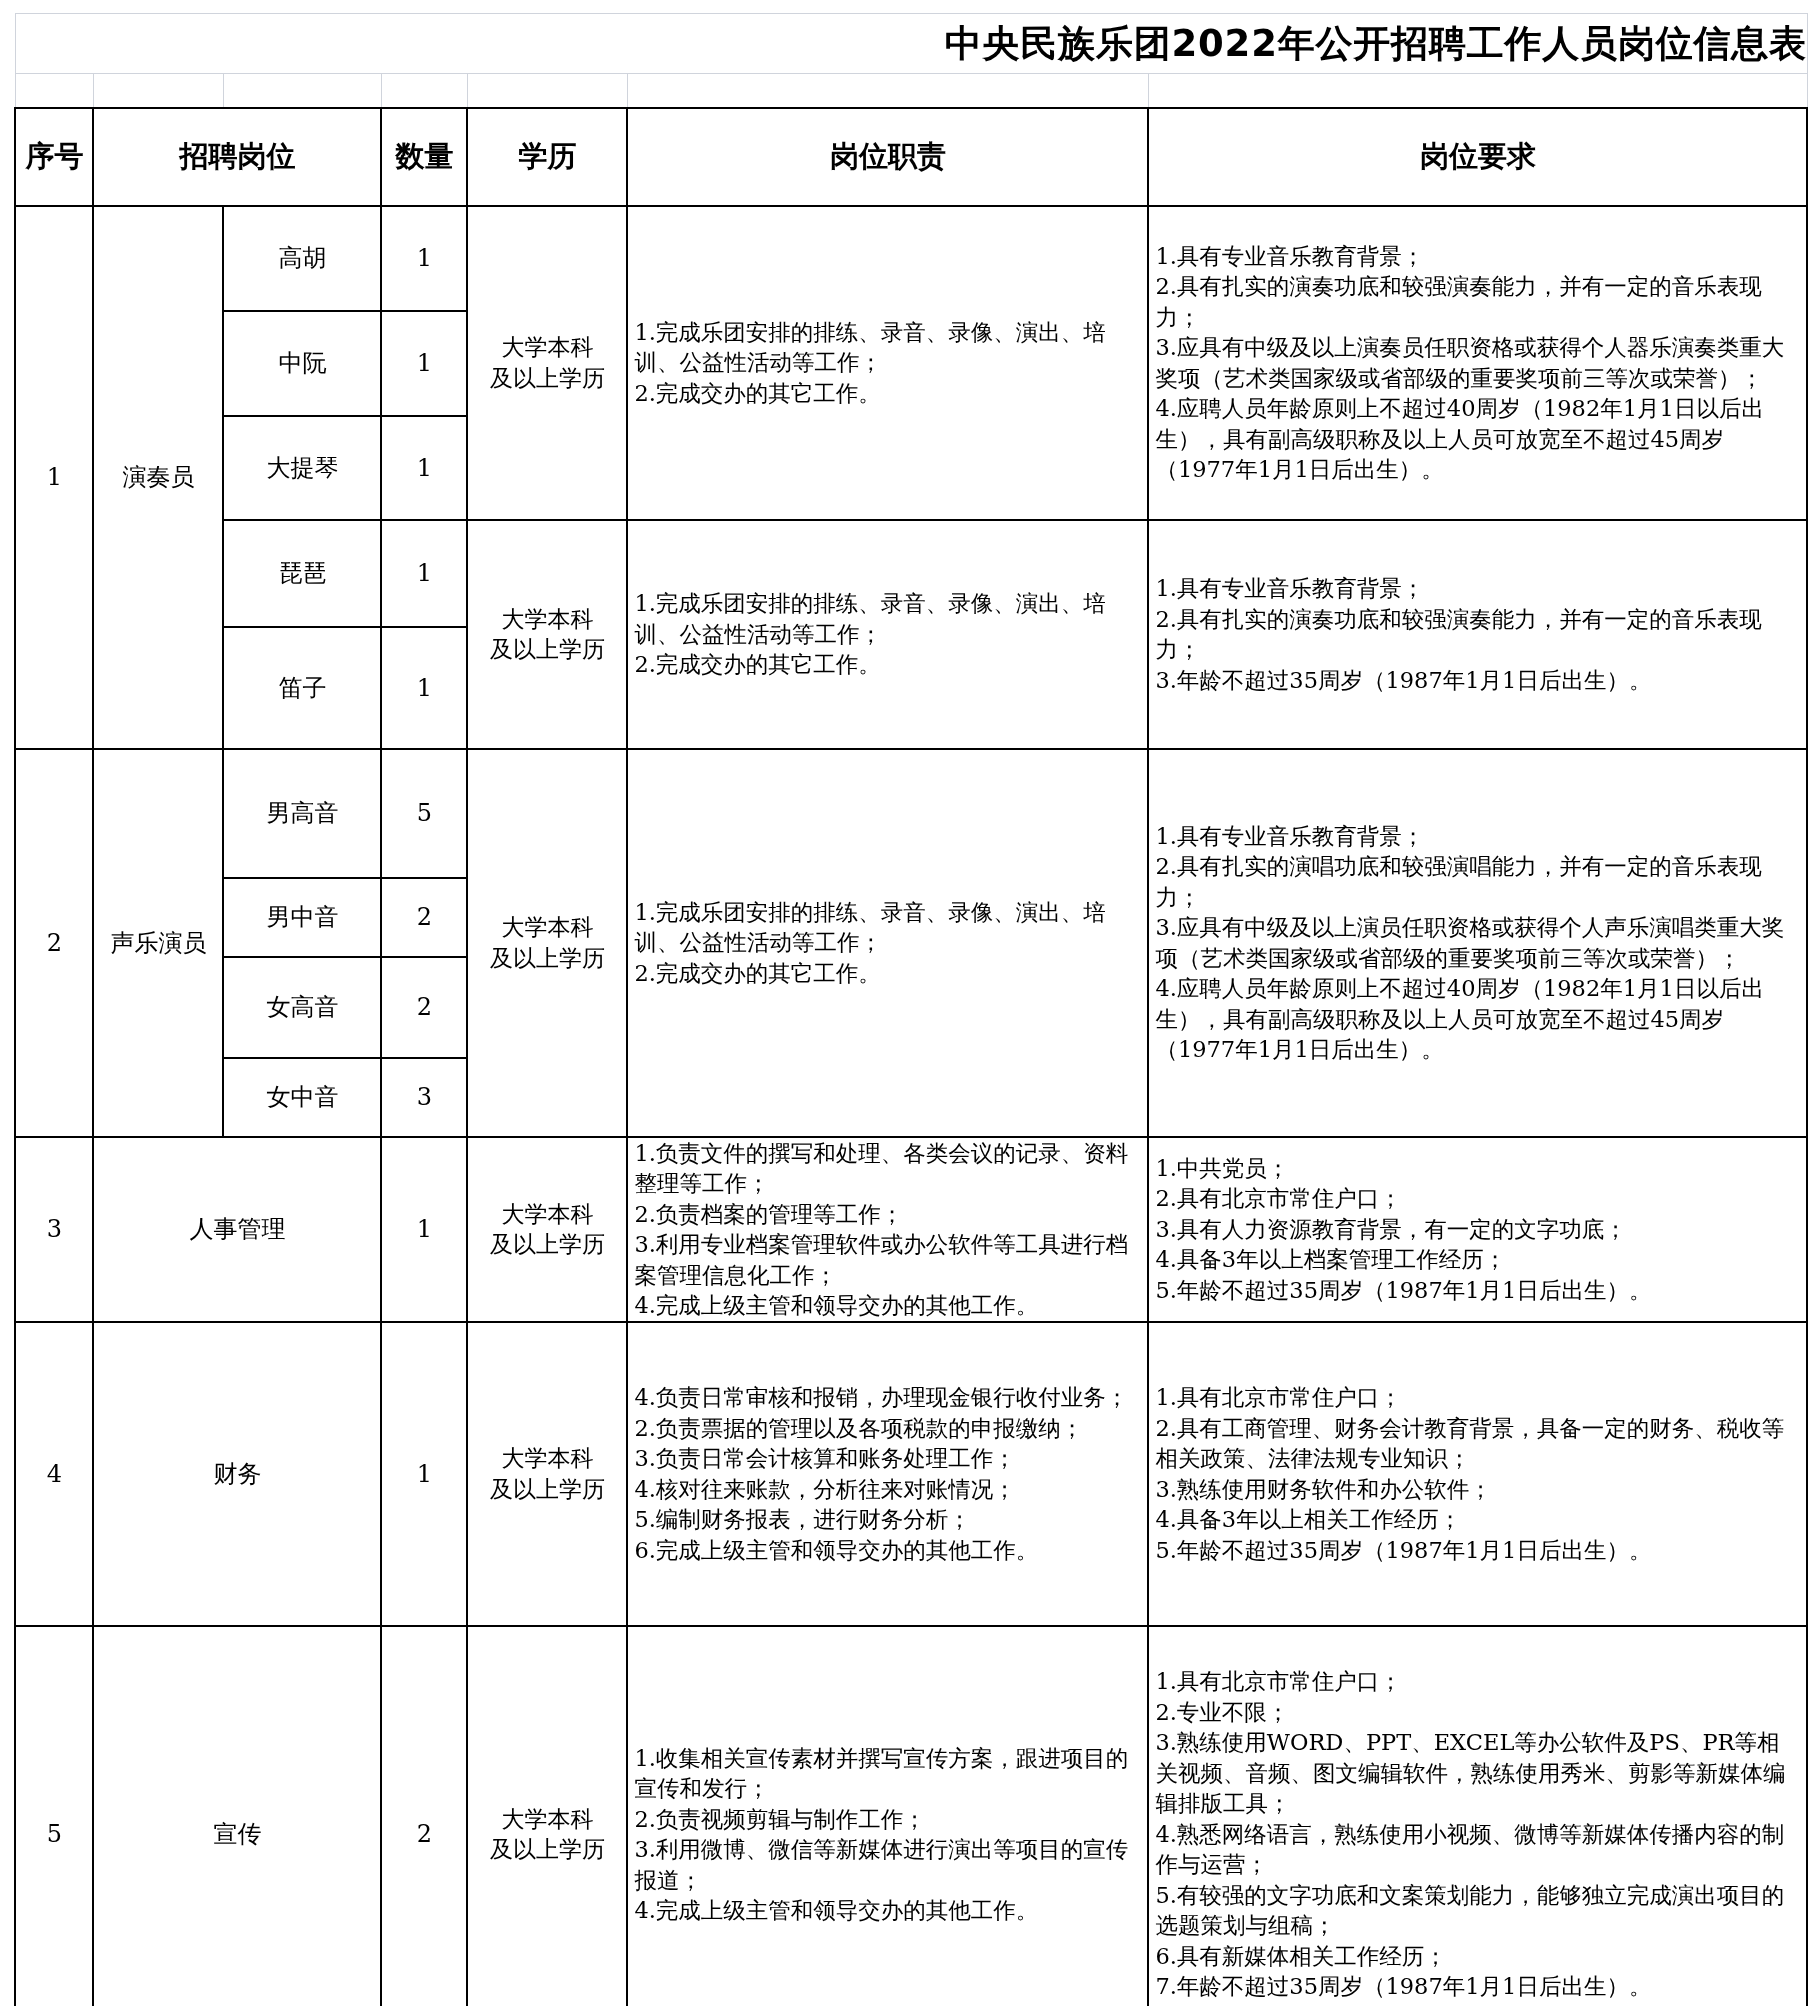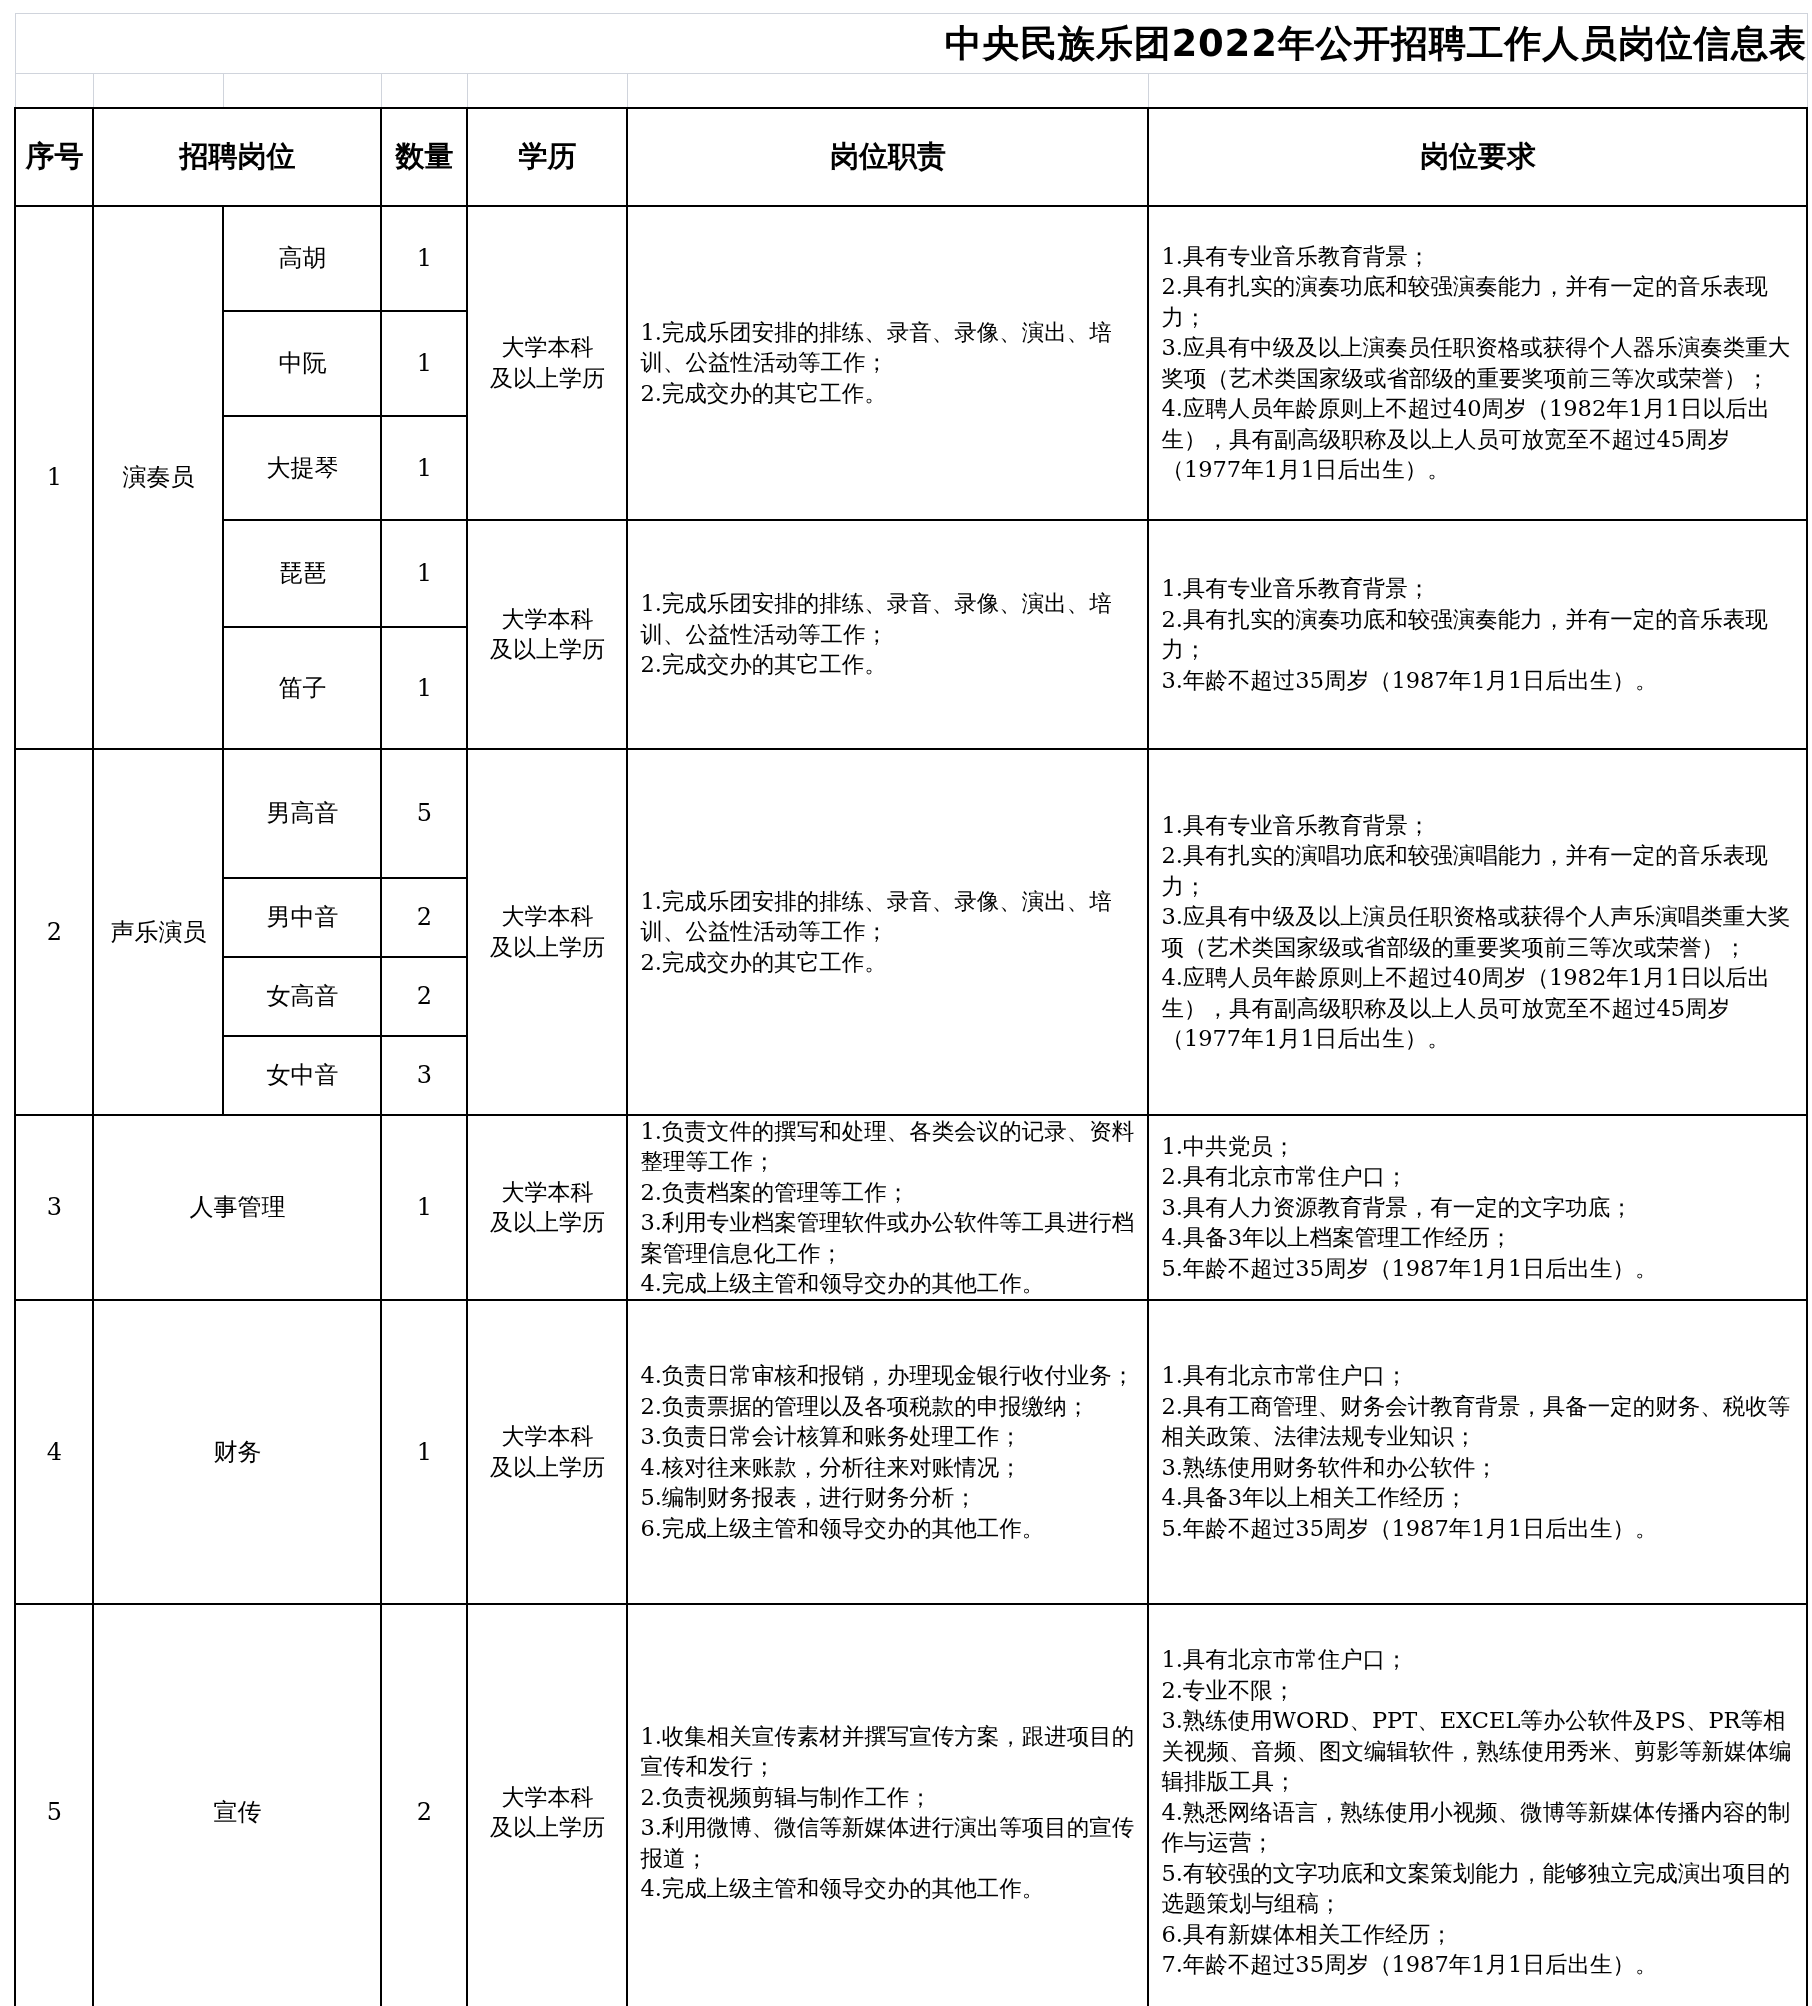--- a/index.html
+++ b/index.html
@@ -7,21 +7,21 @@
          font-family: "DejaVu Serif", "Liberation Serif", serif; color: #000; }
   table.sheet { position: absolute; left: 14.4px; top: 13px; border-collapse: collapse; table-layout: fixed; width: 1791px; }
   table.sheet td { padding: 0; box-sizing: border-box; vertical-align: middle; }
   .title-cell { height: 60px; border: 1.6px solid #d0d4dc; text-align: right;
                 font-family: "DejaVu Sans", "Liberation Sans", sans-serif; font-weight: bold; font-size: 37px; letter-spacing: 0.8px; }
   .blank-cell { height: 34px; border: 1.6px solid #d0d4dc; }
   .hdr { height: 98px; border: 2.4px solid #000; text-align: center;
          font-family: "DejaVu Sans", "Liberation Sans", sans-serif; font-weight: bold; font-size: 29px; }
   .c { border: 2.4px solid #000; text-align: center; font-size: 24px; }
   .edu { border: 2.4px solid #000; text-align: center; font-size: 23px; line-height: 30.5px; margin-top: 48px; }
-  .txt { border: 2.4px solid #000; text-align: left; font-size: 22.5px; line-height: 30.5px; padding: 0 12px !important; }
+  .txt { border: 2.4px solid #000; text-align: left; font-size: 22.5px; line-height: 30.5px; padding: 0 6px !important; }
   .txt div { white-space: normal; }
 </style>
 </head>
 <body>
 
 <table class="sheet">
   <colgroup>
     <col style="width:78px">
       <col style="width:130px">
       <col style="width:158px">
@@ -120,21 +120,21 @@
       <div>2.具有扎实的演唱功底和较强演唱能力，并有一定的音乐表现力；</div>
       <div>3.应具有中级及以上演员任职资格或获得个人声乐演唱类重大奖项（艺术类国家级或省部级的重要奖项前三等次或荣誉）；</div>
       <div>4.应聘人员年龄原则上不超过40周岁（1982年1月1日以后出生），具有副高级职称及以上人员可放宽至不超过45周岁（1977年1月1日后出生）。</div>
     </td>
   </tr>
   <tr>
     <td class="c" style="height:79px">男中音</td>
     <td class="c">2</td>
   </tr>
   <tr>
-    <td class="c" style="height:79px">女高音</td>
+    <td class="c" style="height:101px">女高音</td>
     <td class="c">2</td>
   </tr>
   <tr>
     <td class="c" style="height:79px">女中音</td>
     <td class="c">3</td>
   </tr>
 
   <tr>
     <td class="c" style="height:182px">3</td>
     <td class="c" colspan="2">人事管理</td>

